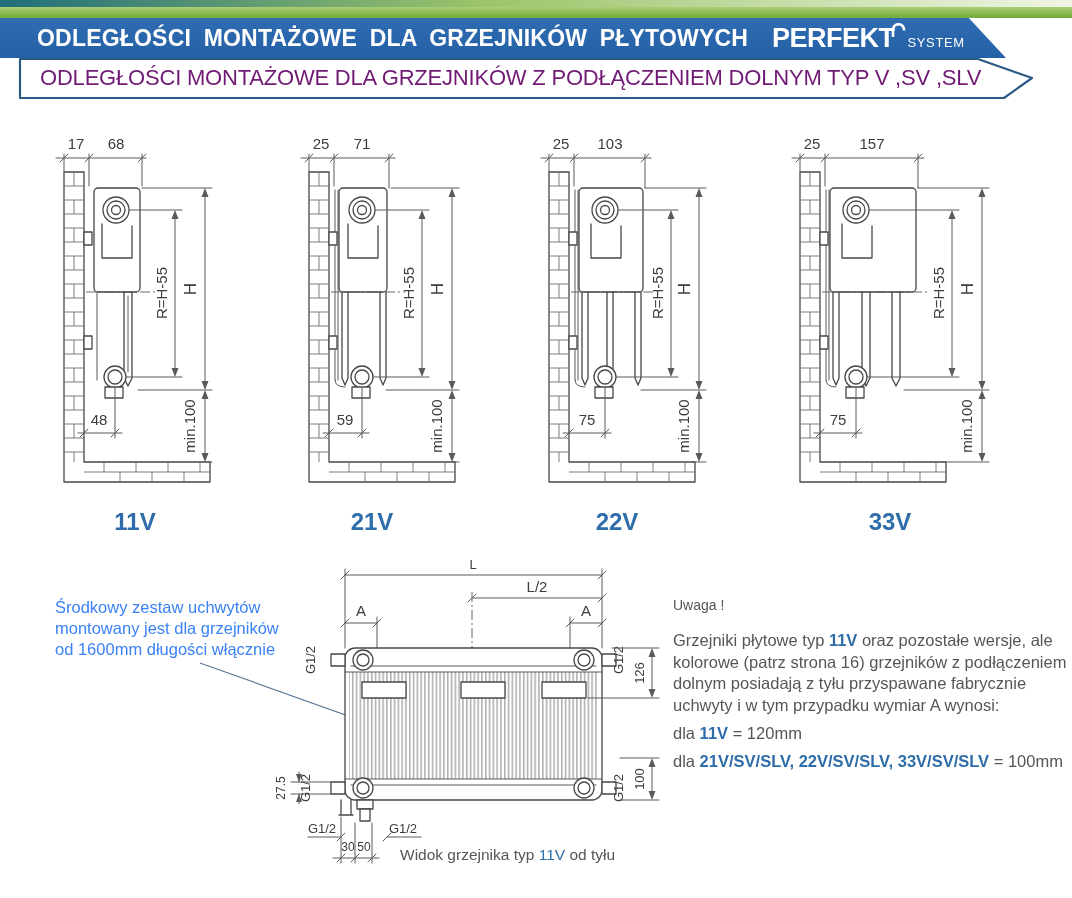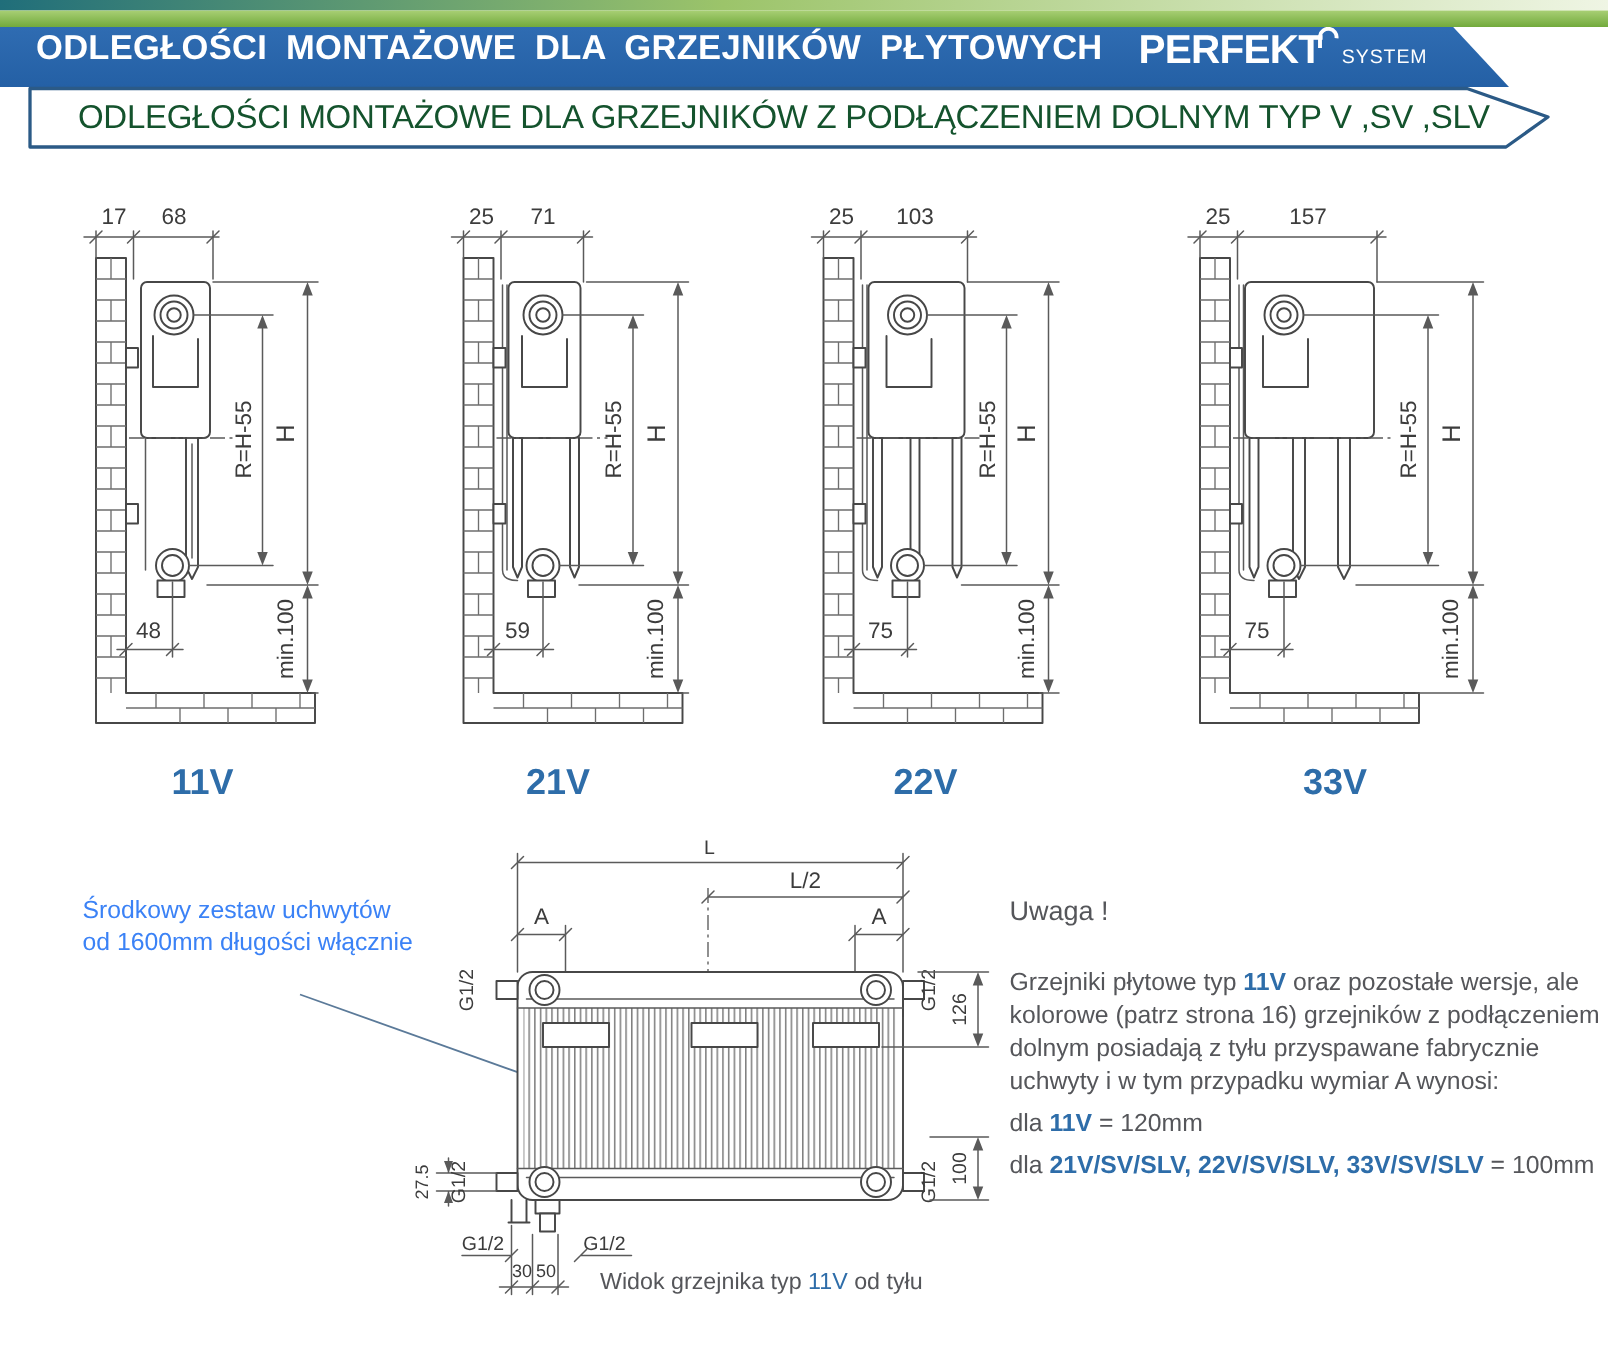--- a/index.html
+++ b/index.html
@@ -7,29 +7,29 @@
         font-family:"Liberation Sans","DejaVu Sans",sans-serif;color:#55565a}
 
   
   .strip-top{position:absolute;top:0;left:0;width:100%;height:7px;
              background:linear-gradient(to right,#206e7a,#9cc46a 45%,#eff5e4)}
   .strip-green{position:absolute;top:7px;left:0;width:100%;height:11px;
                background:linear-gradient(#a8cf74,#72aa3c)}
   .banner-blue{position:absolute;top:18px;left:0;width:1006px;height:40px;
                background:linear-gradient(#2f6cb2,#2460a5);
                clip-path:polygon(0 0,96.3% 0,100% 100%,0 100%);
-               color:#fff;display:flex;padding-left:24px;box-sizing:border-box}
+               color:#fff;display:flex;align-items:center;padding-left:37px;box-sizing:border-box}
   .title{font-size:23px;font-weight:700;word-spacing:6px;letter-spacing:.2px;white-space:nowrap}
   .brand{margin-left:24px;display:flex;align-items:baseline;white-space:nowrap}
   .brand-main{font-size:27px;font-weight:700;letter-spacing:-.5px}
   .brand-hook{position:relative;top:-9px;left:-4px}
   .brand-sub{font-size:13px;font-weight:400;letter-spacing:.6px;margin-left:-2px}
   .banner-white-svg{position:absolute;top:57px;left:10px}
-  .subtitle{position:absolute;top:57px;left:52px;height:42px;line-height:42px;
-            font-size:22px;color:#14532d;letter-spacing:-.2px;white-space:nowrap}
+  .subtitle{position:absolute;top:57px;left:40px;height:42px;line-height:42px;
+            font-size:22px;color:#701a75;letter-spacing:-.2px;white-space:nowrap}
 
   
   .sd,.rear{position:absolute}
   .ol{stroke:#474747;stroke-width:1.3;fill:none;stroke-linejoin:round;stroke-linecap:round}
   .olw{stroke:#474747;stroke-width:1.3;fill:#fff;stroke-linejoin:round}
   .bl{stroke:#6e6e6e;stroke-width:.9;fill:none}
   .dl{stroke:#5a5a5a;stroke-width:1;fill:none;stroke-linecap:round}
   .cl{stroke:#5a5a5a;stroke-width:.9;fill:none;stroke-dasharray:10 3 2 3}
   .ar{fill:#5a5a5a;stroke:none}
   .dt{font:15px "Liberation Sans","DejaVu Sans",sans-serif;fill:#3c3c3c;text-anchor:middle}
@@ -39,21 +39,21 @@
 
   .type-label{position:absolute;top:508px;width:90px;text-align:center;
               font-size:24px;font-weight:700;color:#2e6da9}
 
   
   .note-left{position:absolute;left:55px;top:597px;font-size:16.5px;line-height:1.28;color:#3b82f6}
   .leader{position:absolute;left:196px;top:658px}
   .caption{position:absolute;left:400px;top:846px;font-size:15.5px;color:#55565a}
   .blue{color:#2e6da9;font-weight:700}
   .note-right{position:absolute;left:673px;top:596px;width:400px;font-size:16.5px;line-height:1.33;color:#55565a}
-  .uwaga{font-size:18px;margin-bottom:25px}
+  .uwaga{font-size:14px;margin-bottom:15px}
   .rule{margin-top:6px}
 </style>
 </head>
 <body>
 
 <div class="page">
 
   <div class="strip-top"></div>
   <div class="strip-green"></div>
 
@@ -243,20 +243,21 @@
     </g>
   </svg>
 
   <div class="type-label" style="left:90px">11V</div>
   <div class="type-label" style="left:327px">21V</div>
   <div class="type-label" style="left:572px">22V</div>
   <div class="type-label" style="left:845px">33V</div>
 
   <div class="note-left">
     <div>Środkowy zestaw uchwytów</div>
+    <div>montowany jest dla grzejników</div>
     <div>od 1600mm długości włącznie</div>
   </div>
   <svg class="leader" width="292" height="112">
     <line x1="4" y1="5" x2="287" y2="106" stroke="#5b7a99" stroke-width="1.2"></line>
   </svg>
 
   <svg class="rear" style="left:275px;top:555px" width="405" height="330" viewBox="0 0 405 330">
     <defs>
       <pattern id="fins" width="7.6" height="107" patternUnits="userSpaceOnUse">
         <path d="M1.8 0V107M5.6 0V107" stroke="#6e6e6e" stroke-width=".9" fill="none"></path>

